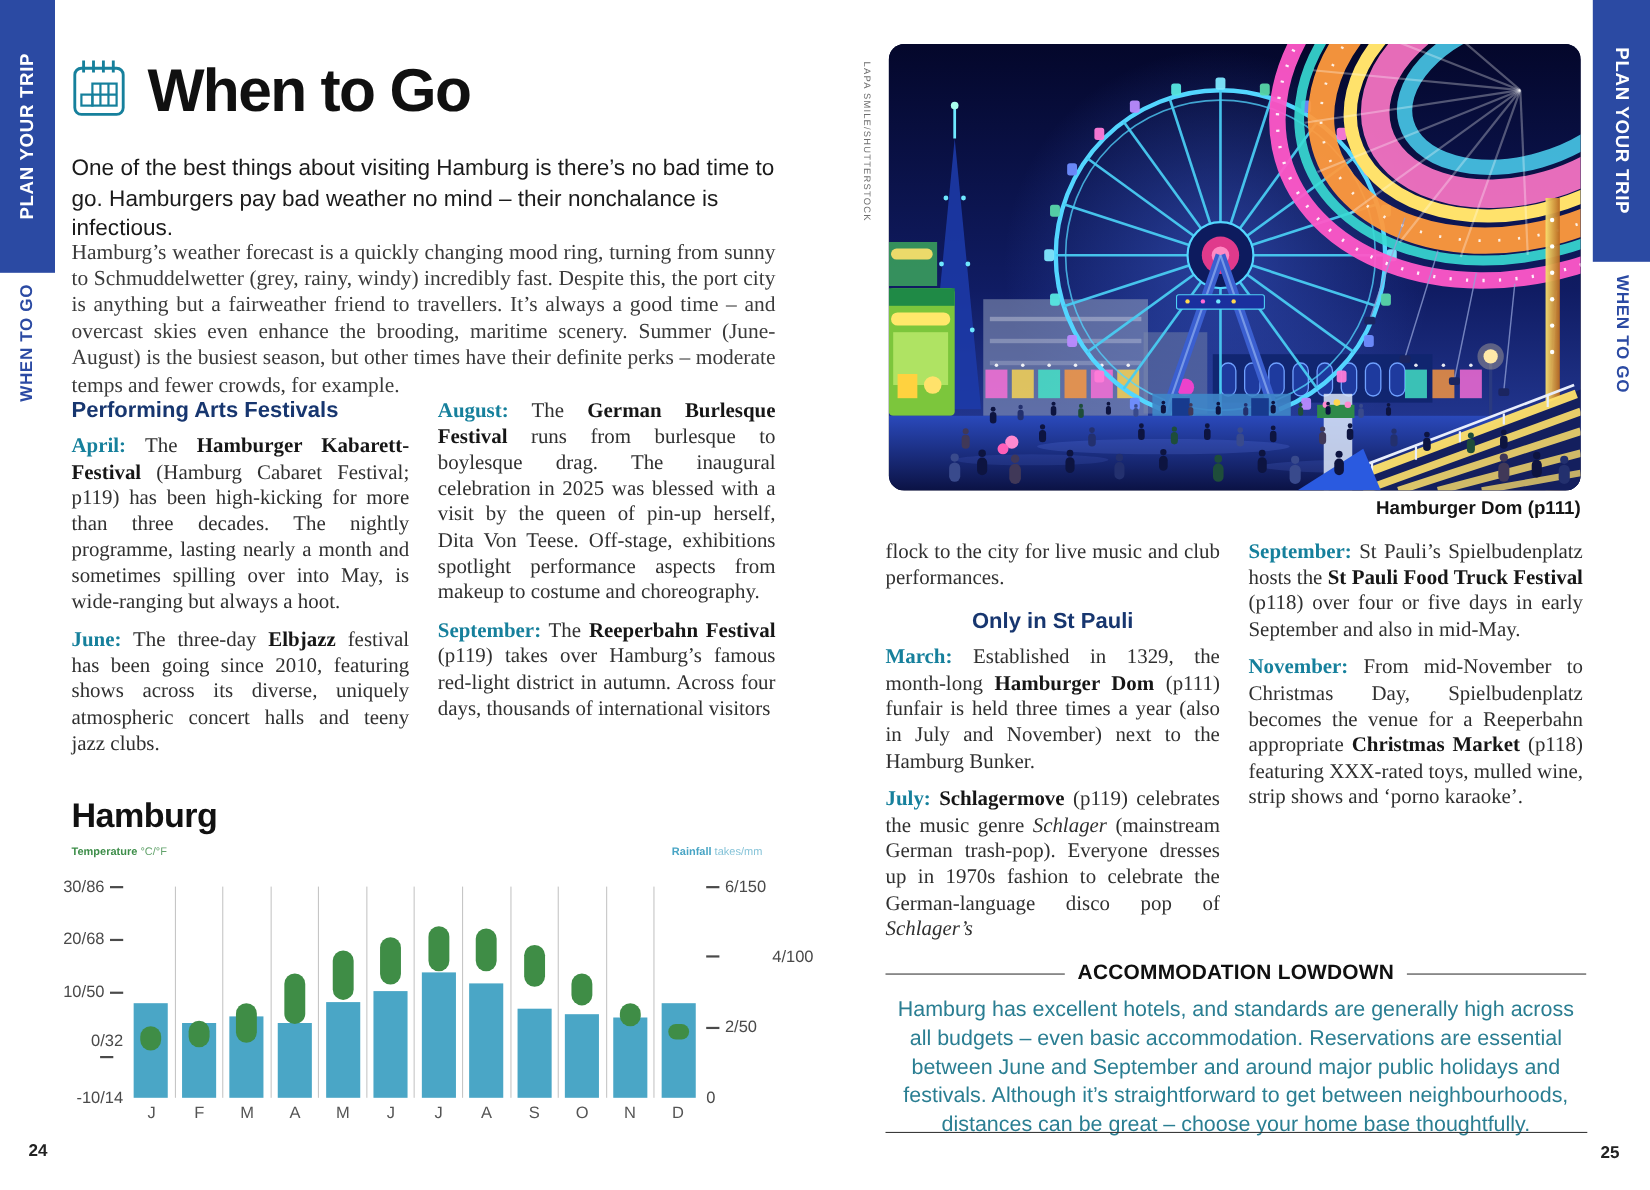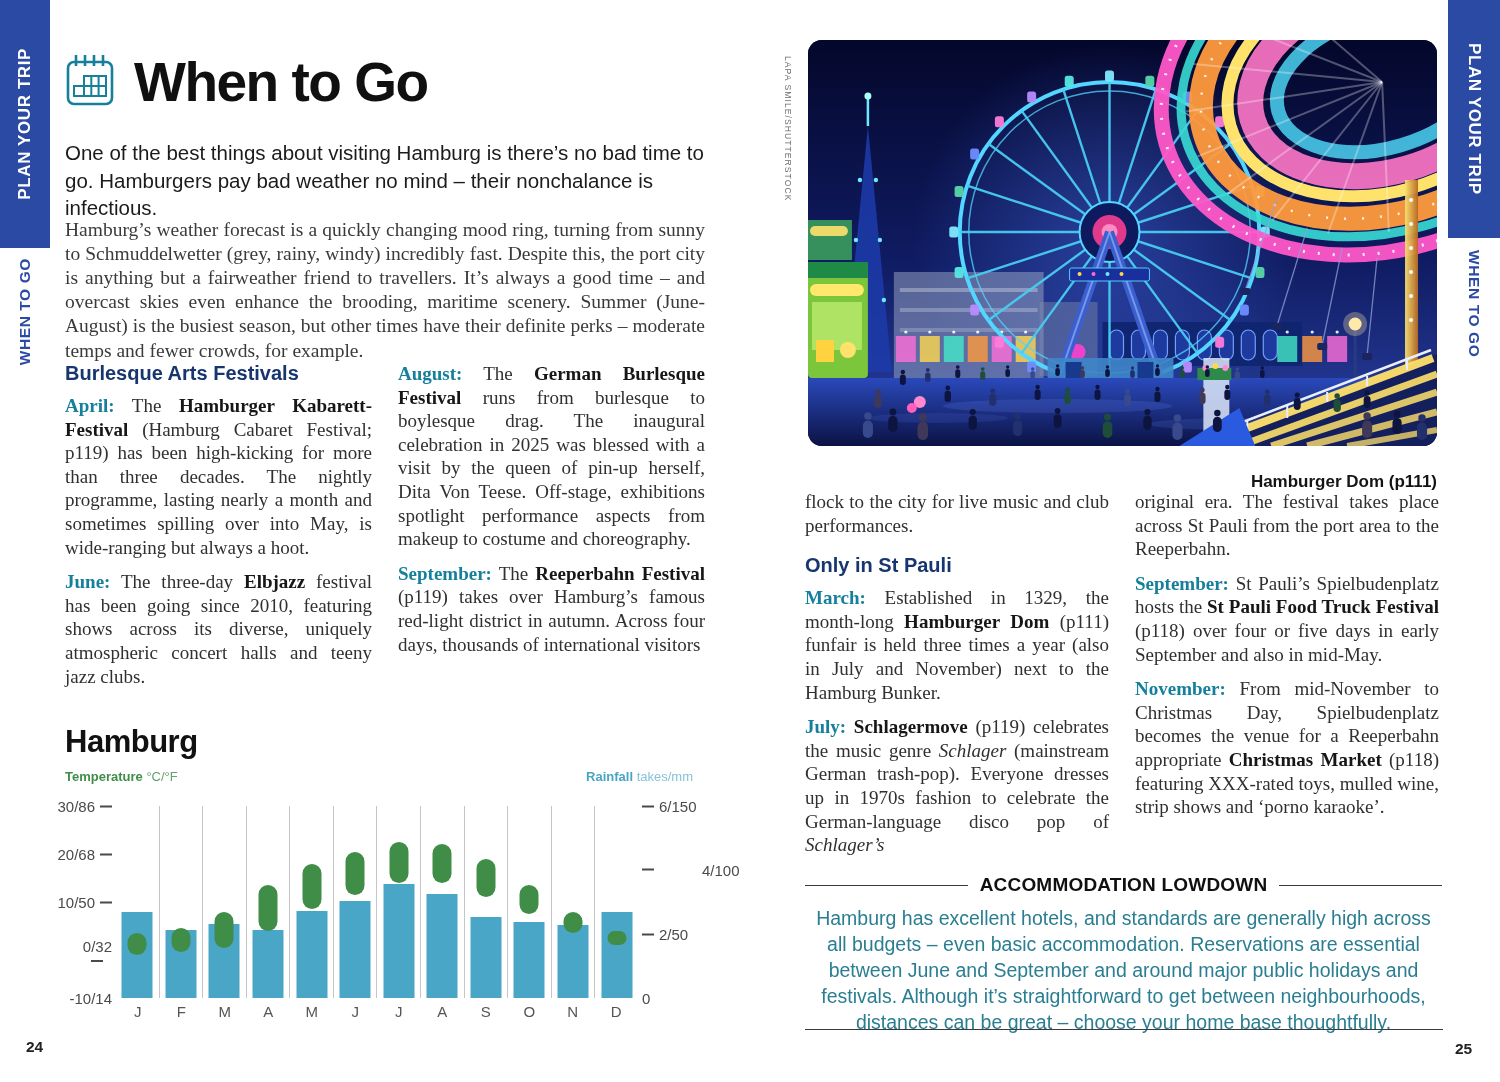--- a/index.html
+++ b/index.html
@@ -19,29 +19,29 @@
   
   .titlerow{left:64px;top:50px;display:flex;align-items:center;gap:18px;}
   .pagetitle{font-size:55px;font-weight:800;letter-spacing:-1.5px;color:#101010;}
   .lede{left:65px;top:139px;width:652px;font-size:20.5px;line-height:27.5px;color:#1b1b1b;}
   .intro{left:65px;top:198px;width:640px;font-size:19.5px;line-height:24.2px;color:#3a3a3a;text-align:justify;}
 
   
   .cols{display:flex;gap:26px;}
   .cols .col{width:307px;}
   .colhead{font-size:20px;font-weight:bold;color:#17366f;margin:0 0 9px 0;}
-  .colhead.spaced{margin-top:17px;}
+  .colhead.spaced{margin-top:17px;text-align:center;}
   .entry,.cont{font-size:19px;line-height:23.6px;color:#303030;text-align:justify;margin:0 0 11px 0;}
   .entry .month{color:#16809c;font-weight:bold;margin-top:24px;}
   .entry .b{font-weight:bold;color:#161616;}
   .entry .i,.cont .i{font-style:italic;}
 
   
   .charttitle{left:65px;top:724px;font-size:31px;font-weight:800;color:#111;letter-spacing:-.5px;}
-  .chartlabels{left:65px;top:769px;width:628px;display:flex;justify-content:space-between;font-size:13px;}
+  .chartlabels{left:65px;top:769px;width:628px;display:flex;justify-content:space-between;font-size:10px;}
   .tlab b{color:#3e8e4a;} .tlab span{color:#63a36c;font-weight:normal;}
   .rlab b{color:#49a5c5;} .rlab span{color:#85c3d8;font-weight:normal;}
   .plot{left:116px;top:806px;width:522px;height:192px;display:flex;}
   .slot{flex:1;position:relative;}
   .slot + .slot{border-left:1px solid #c6c6c6;}
   .bar{position:absolute;bottom:0;left:50%;transform:translateX(-50%);width:31px;background:#4aa6c6;}
   .range{position:absolute;left:50%;transform:translateX(-50%);width:19px;border-radius:10px;background:#3f8d46;}
   .months{left:116px;top:1003px;width:522px;display:flex;}
   .months div{flex:1;text-align:center;font-size:15px;color:#555;}
   .yticksL{left:42px;top:806px;width:70px;height:192px;}
@@ -49,21 +49,21 @@
   .ytick{position:absolute;display:flex;align-items:center;gap:5px;font-size:15px;color:#4a4a4a;transform:translateY(-50%);}
   .yticksL .ytick{right:0;}
   .yticksR .ytick{left:0;}
   .ytick .dash{width:12px;border-top:2px solid #4a4a4a;}
   .pagenum{font-size:15.5px;font-weight:bold;color:#222;}
 
   
   .photo{left:808px;top:40px;width:629px;height:406px;border-radius:14px;overflow:hidden;background:#060a33;}
   .photo svg{display:block;width:100%;height:100%;}
   .credit{left:783px;top:56px;writing-mode:vertical-rl;font-size:8.5px;letter-spacing:1.1px;color:#6e6e6e;}
-  .caption{left:1037px;top:472px;width:400px;text-align:right;font-size:17px;font-weight:bold;color:#141414;}
+  .caption{left:1037px;top:452px;width:400px;text-align:right;font-size:17px;font-weight:bold;color:#141414;}
   .rcols{left:805px;top:490px;width:636px;}
   .rcols .col{width:304px;}
   .lowdown{left:805px;top:874px;width:637px;}
   .lowdown-head{display:flex;align-items:center;gap:12px;}
   .lowdown-head .rule{flex:1;border-top:1.6px solid #3a3a3a;}
   .lowdown-head h3{margin:0;font-size:19px;font-weight:bold;color:#101010;letter-spacing:.2px;}
   .lowdown-body{margin-top:9px;text-align:center;font-size:19.5px;line-height:26px;color:#2a7e92;}
   .botrule{left:805px;top:1029px;width:638px;border-top:1.5px solid #3a3a3a;}
 </style>
 </head>
@@ -103,21 +103,21 @@
     </svg>
   </span>
   <span class="pagetitle">When to Go</span>
 </div>
 
 <div class="abs lede">One of the best things about visiting Hamburg is there’s no bad time to go. Hamburgers pay bad weather no mind – their nonchalance is infectious.</div>
 <p class="abs intro serif"><span>Hamburg’s weather forecast is a quickly changing mood ring, turning from sunny to </span><span class="i">Schmuddelwetter</span><span> (grey, rainy, windy) incredibly fast. Despite this, the port city is anything but a fairweather friend to travellers. It’s always a good time – and overcast skies even enhance the brooding, maritime scenery. Summer (June-August) is the busiest season, but other times have their definite perks – moderate temps and fewer crowds, for example.</span></p>
 
 <div class="abs cols" style="left:65px;top:362px;width:640px;">
   <div class="col">
-    <h2 class="colhead">Burlesque Arts Festivals</h2>
+    <h2 class="colhead">Performing Arts Festivals</h2>
     <p class="entry serif"><span class="month">April:</span> <span><span>The </span><span class="b">Hamburger Kabarett-Festival</span><span> (Hamburg Cabaret Festival; p119) has been high-kicking for more than three decades. The nightly programme, lasting nearly a month and sometimes spilling over into May, is wide-ranging but always a hoot.</span></span></p>
     <p class="entry serif"><span class="month">June:</span> <span><span>The three-day </span><span class="b">Elbjazz</span><span> festival has been going since 2010, featuring shows across its diverse, uniquely atmospheric concert halls and teeny jazz clubs.</span></span></p>
   </div>
   <div class="col">
     <p class="entry serif"><span class="month">August:</span> <span><span>The </span><span class="b">German Burlesque Festival</span><span> runs from burlesque to boylesque drag. The inaugural celebration in 2025 was blessed with a visit by the queen of pin-up herself, Dita Von Teese. Off-stage, exhibitions spotlight performance aspects from makeup to costume and choreography.</span></span></p>
     <p class="entry serif"><span class="month">September:</span> <span><span>The </span><span class="b">Reeperbahn Festival</span><span> (p119) takes over Hamburg’s famous red-light district in autumn. Across four days, thousands of international visitors</span></span></p>
   </div>
 </div>
 
 <div class="abs charttitle">Hamburg</div>
@@ -561,21 +561,20 @@
 <div class="abs caption">Hamburger Dom (p111)</div>
 
 <div class="abs rcols cols">
   <div class="col">
     <p class="cont serif">flock to the city for live music and club performances.</p>
     <h2 class="colhead spaced">Only in St Pauli</h2>
     <p class="entry serif"><span class="month">March:</span> <span><span>Established in 1329, the month-long </span><span class="b">Hamburger Dom</span><span> (p111) funfair is held three times a year (also in July and November) next to the Hamburg Bunker.</span></span></p>
     <p class="entry serif"><span class="month">July:</span> <span><span class="b">Schlagermove</span><span> (p119) celebrates the music genre </span><span class="i">Schlager</span><span> (mainstream German trash-pop). Everyone dresses up in 1970s fashion to celebrate the German-language disco pop of </span><span class="i">Schlager’s</span></span></p>
   </div>
   <div class="col">
-    <p class="cont serif">original era. The festival takes place across St Pauli from the port area to the Reeperbahn.</p>
     <p class="entry serif"><span class="month">September:</span> <span><span>St Pauli’s Spielbudenplatz hosts the </span><span class="b">St Pauli Food Truck Festival</span><span> (p118) over four or five days in early September and also in mid-May.</span></span></p>
     <p class="entry serif"><span class="month">November:</span> <span><span>From mid-November to Christmas Day, Spielbudenplatz becomes the venue for a Reeperbahn appropriate </span><span class="b">Christmas Market</span><span> (p118) featuring XXX-rated toys, mulled wine, strip shows and ‘porno karaoke’.</span></span></p>
   </div>
 </div>
 
 <div class="abs lowdown">
   <div class="lowdown-head">
     <div class="rule"></div>
     <h3>ACCOMMODATION LOWDOWN</h3>
     <div class="rule"></div>

